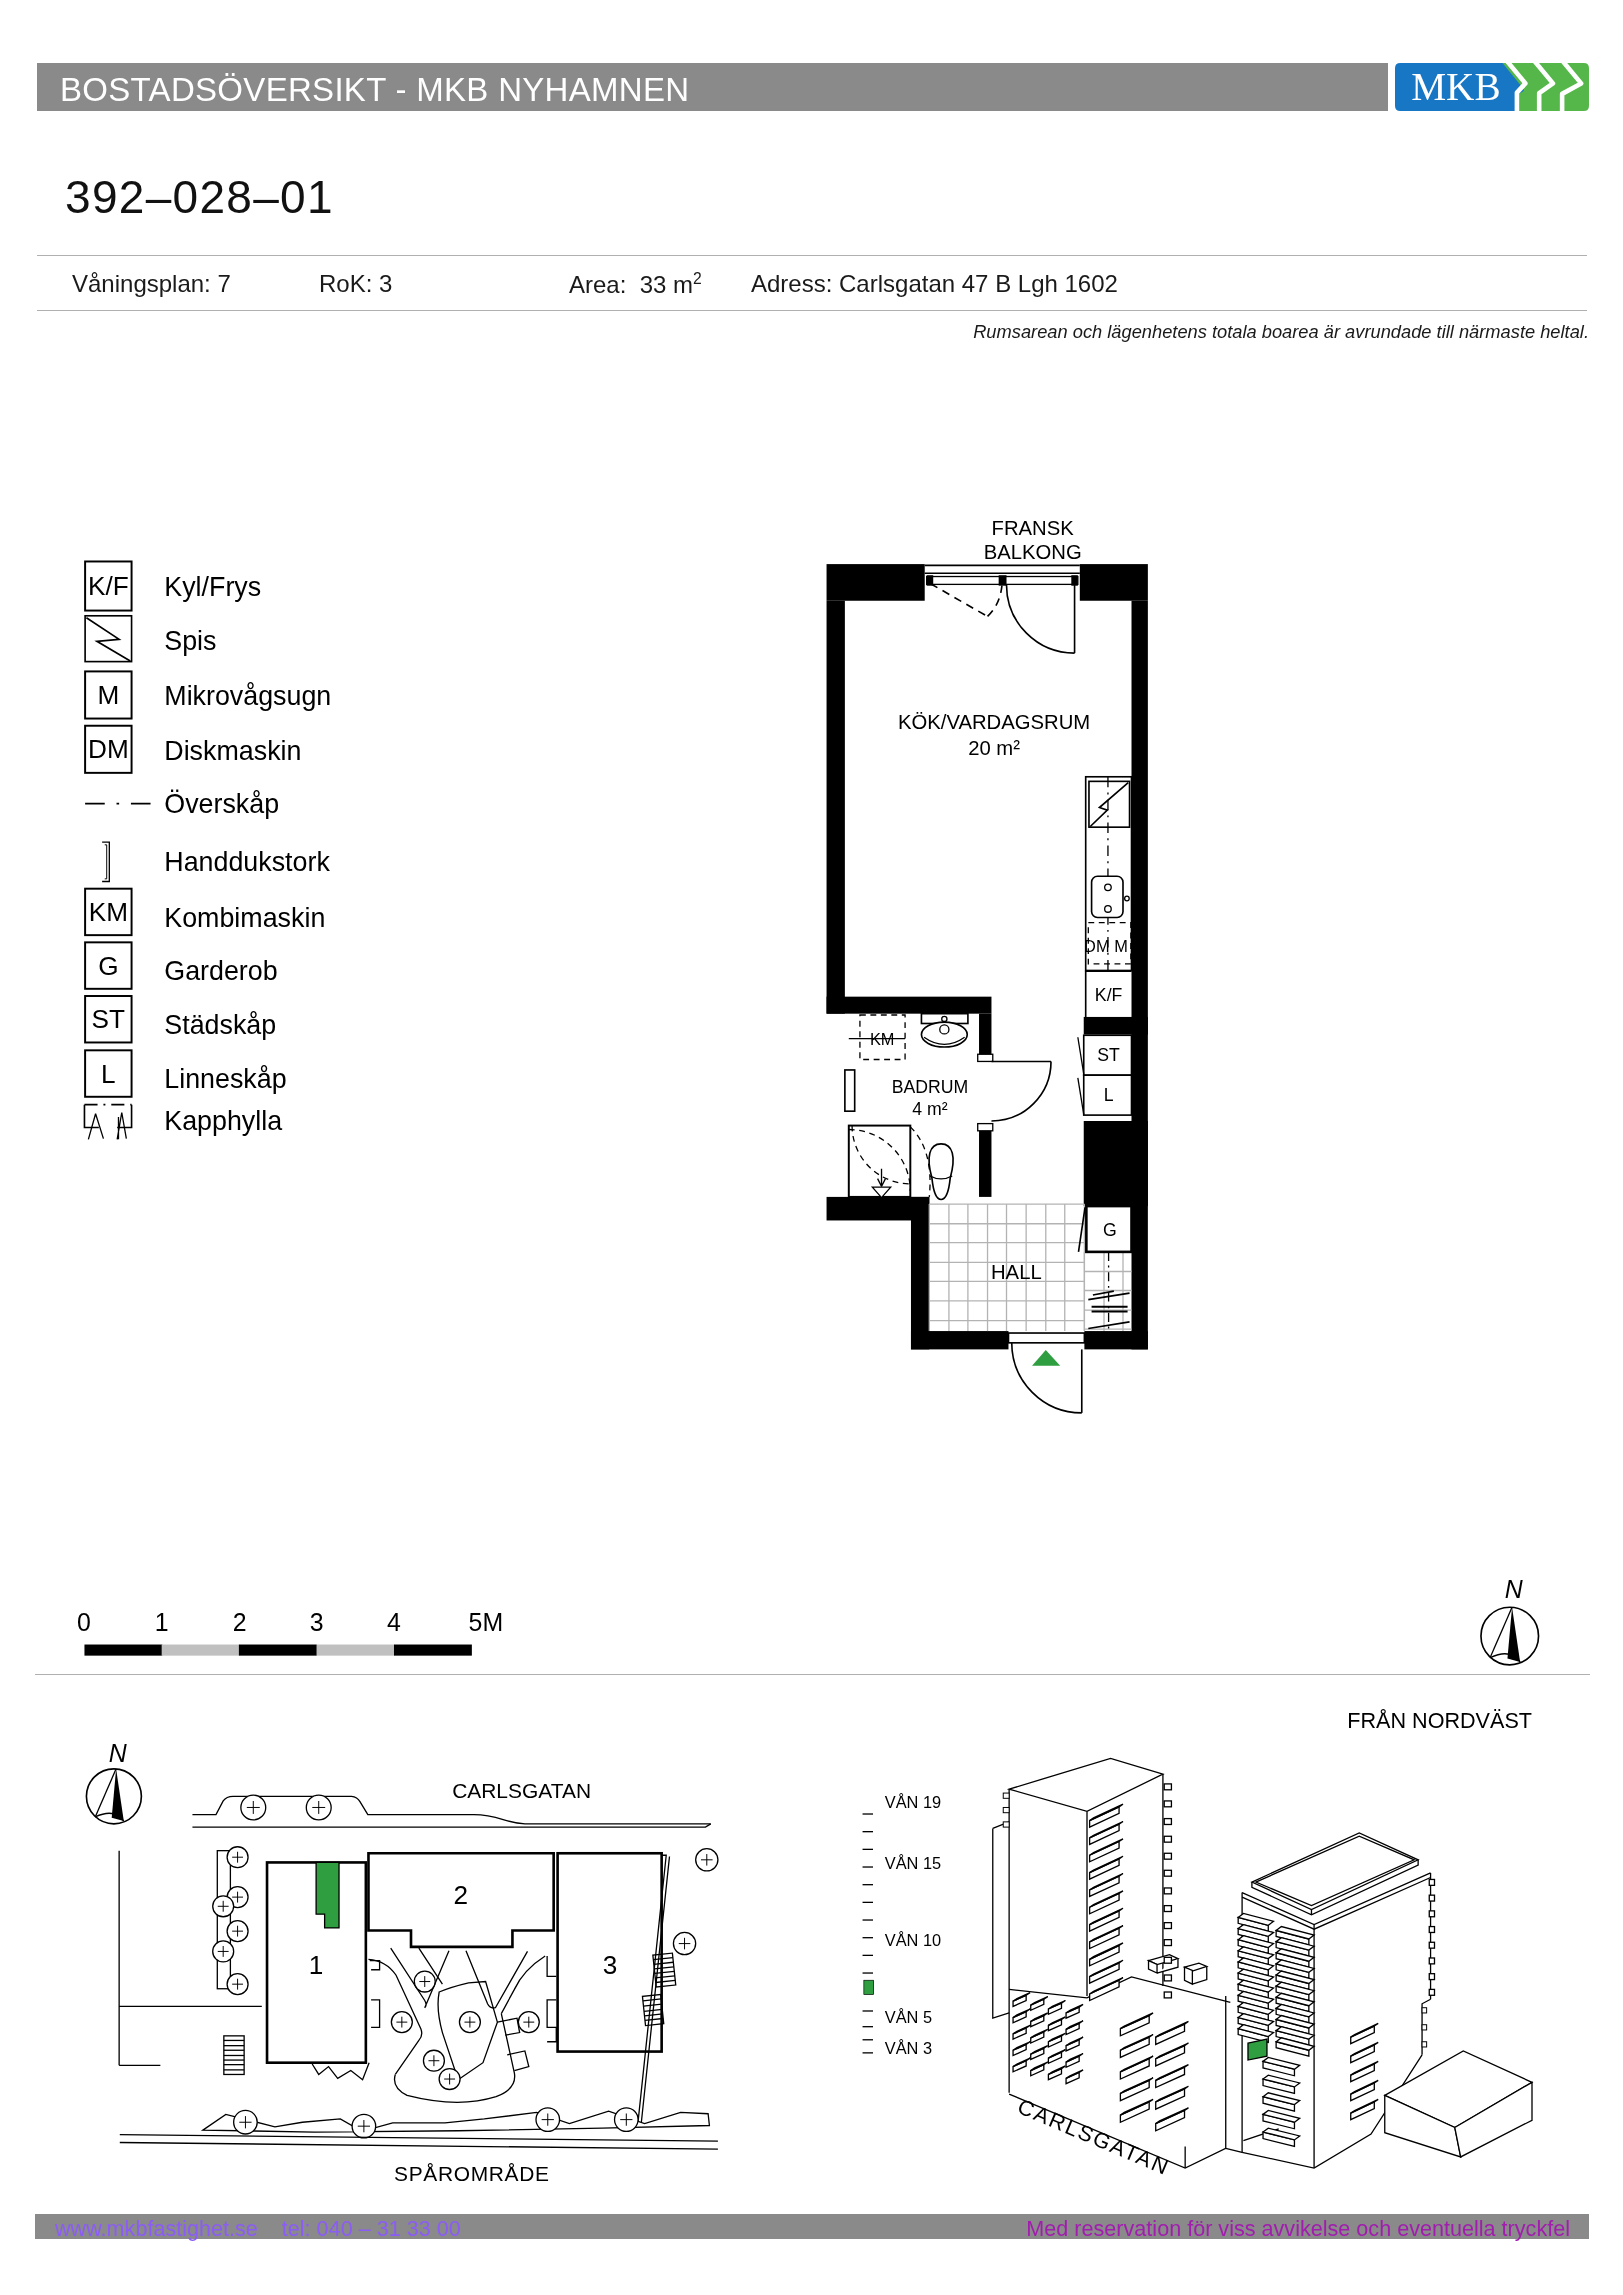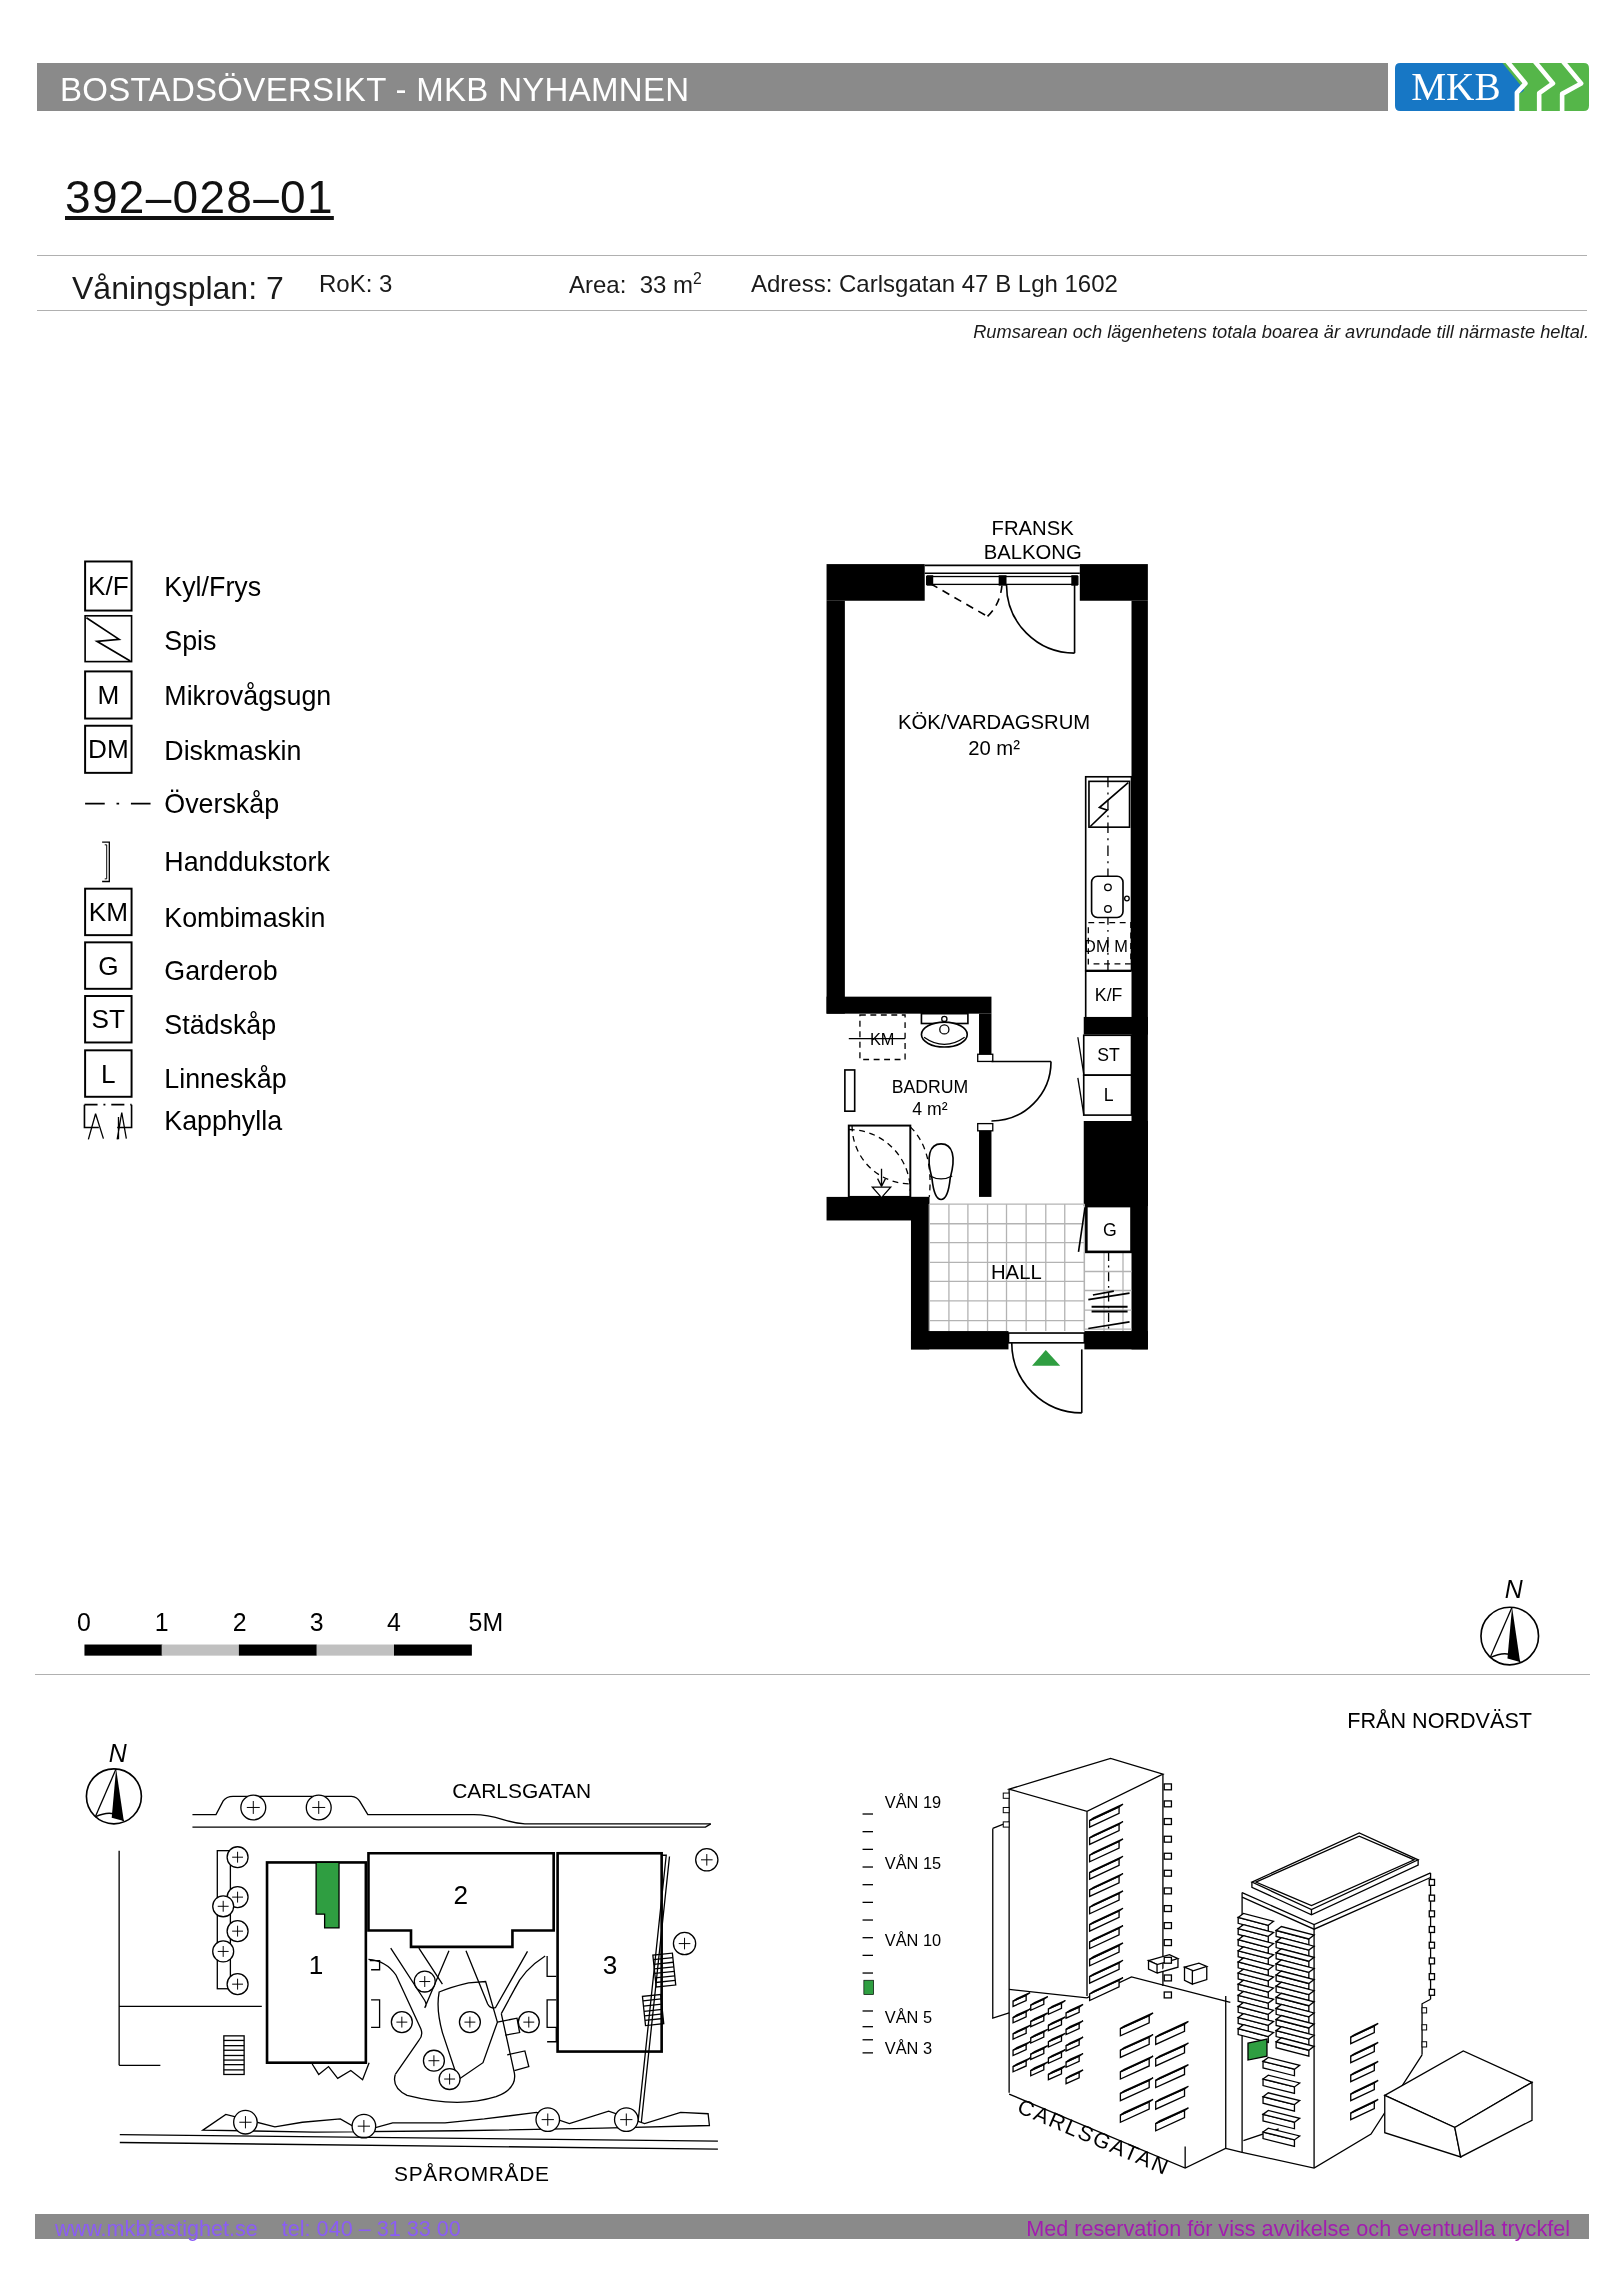--- a/index.html
+++ b/index.html
@@ -11,23 +11,23 @@
 <svg class="abs" style="left:1395px;top:63px;" width="194" height="48" viewBox="0 0 296 73">
   <path d="M 160 0 H 288 Q 296 0 296 8 V 65 Q 296 73 288 73 H 160 Z" fill="#55b649"></path>
   <path d="M 8 0 H 164 L 196 39 Q 198 42 194 44 L 186 48 V 73 H 8 Q 0 73 0 65 V 8 Q 0 0 8 0 Z" fill="#1777c5"></path>
   <text x="93" y="56" font-size="60" text-anchor="middle" fill="#fff" font-family="Liberation Serif, serif">MKB</text>
   <g stroke="#fff" stroke-width="7" fill="none" stroke-linejoin="round" stroke-linecap="square">
     <path d="M 170 -4 L 199 31 L 186 45 L 186 76"></path>
     <path d="M 212 -4 L 241 31 L 220 46 L 220 76"></path>
     <path d="M 255 -4 L 284 31 L 255 47 L 255 76"></path>
   </g>
 </svg>
-<div class="abs" style="left:65px;top:170px;font-size:46px;letter-spacing:1.3px;color:#111;text-decoration:underline;">392–028–01</div>
+<div class="abs" style="left:65px;top:170px;font-size:46px;letter-spacing:1.3px;color:#111;">392–028–01</div>
 <div class="abs" style="left:37px;top:255px;width:1550px;height:0.7px;background:#b0b0b0;"></div>
-<div class="abs" style="left:72px;top:270px;font-size:32px;">Våningsplan: 7</div>
+<div class="abs" style="left:72px;top:270px;font-size:24px;">Våningsplan: 7</div>
 <div class="abs" style="left:319px;top:270px;font-size:24px;">RoK: 3</div>
 <div class="abs" style="left:525px;top:270px;font-size:24px;margin-left:44px;">Area:&nbsp; 33 m<sup style="font-size:15.7px;">2</sup></div>
 <div class="abs" style="left:751px;top:270px;font-size:24px;">Adress: Carlsgatan 47 B Lgh 1602</div>
 <div class="abs" style="left:37px;top:310px;width:1550px;height:0.7px;background:#b0b0b0;"></div>
 <div class="abs" style="left:0;top:321px;width:1589px;font-size:18.3px;font-style:italic;text-align:right;">Rumsarean och lägenhetens totala boarea är avrundade till närmaste heltal.</div>
 <div class="abs" style="left:35px;top:1674px;width:1555px;height:0.7px;background:#b0b0b0;"></div>
 <svg class="abs" style="left:0;top:0;" width="1623" height="2295" viewBox="0 0 2480 3507">
 <rect x="130" y="858" width="71" height="75" fill="none" stroke="#000" stroke-width="3"></rect>
 <text x="165.5" y="909.5" font-size="40" text-anchor="middle">K/F</text>
 <text x="251" y="910" font-size="41">Kyl/Frys</text>

